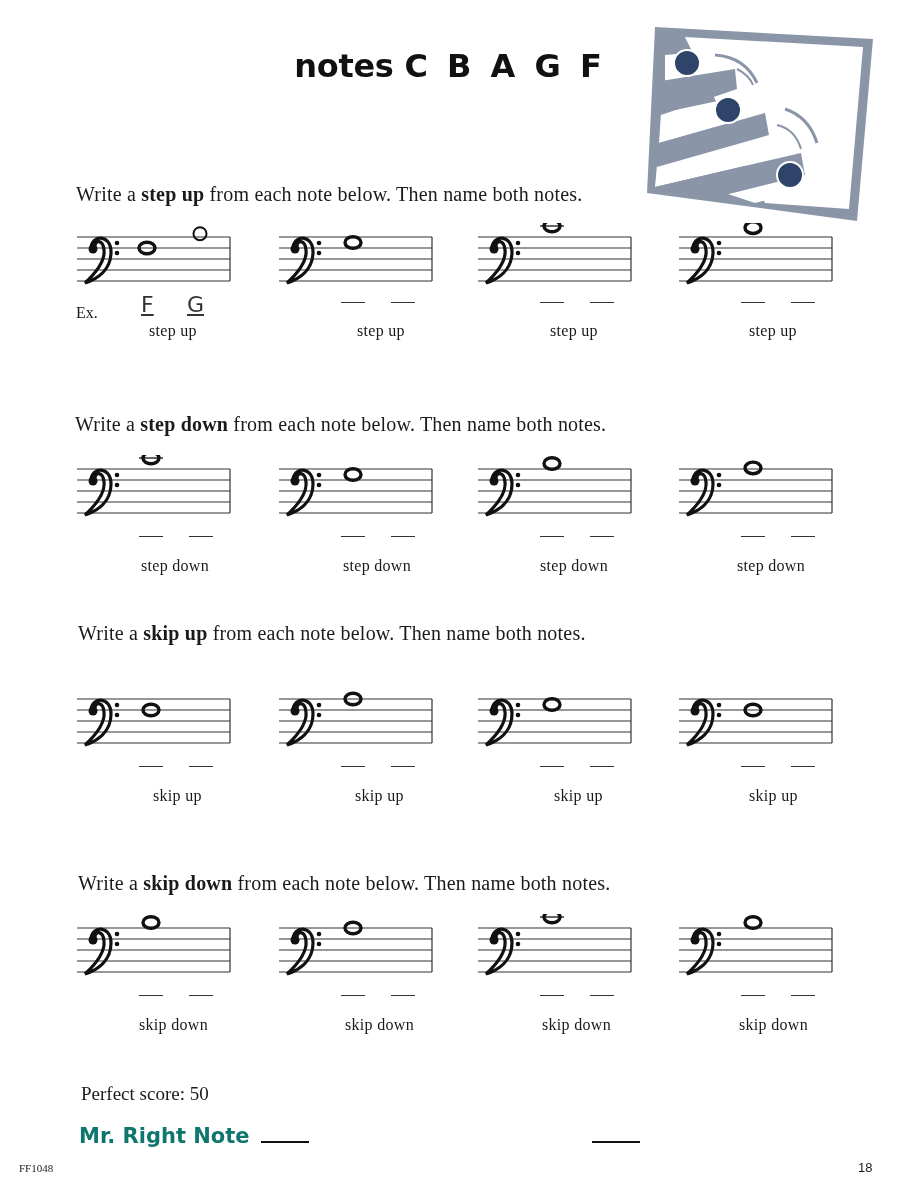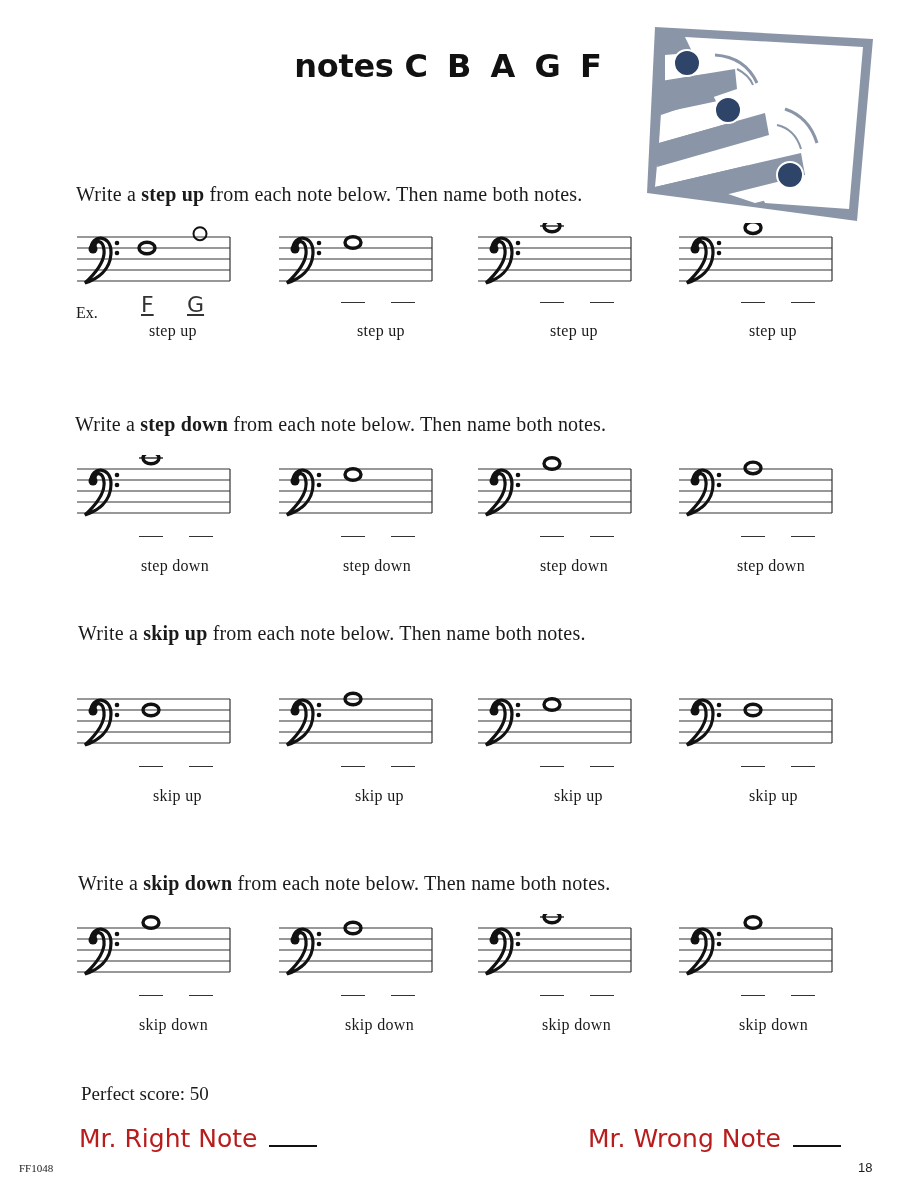--- a/index.html
+++ b/index.html
@@ -13,22 +13,22 @@
   .instruction { position: absolute; left: 76px; font-size: 20px; letter-spacing: 0.2px; }
   .instruction b { font-weight: bold; }
   .staff-block { position: absolute; width: 155px; height: 130px; }
   .answer-row { position: absolute; left: 0; width: 155px; height: 14px; }
   .blank { position: absolute; width: 24px; border-top: 1.5px solid #333; }
   .caption { position: absolute; left: 0; width: 200px; font-size: 16px; letter-spacing: 0.3px; }
   .ex-label { position: absolute; left: 76px; top: 304px; font-size: 16px; }
   .ex-answer { position: absolute; font-family: "DejaVu Sans", sans-serif; font-size: 22px;
                color: #333; font-weight: normal; text-decoration: underline; text-underline-offset: 2px; }
   .score { position: absolute; left: 81px; top: 1083px; font-size: 19px; }
-  .mr { position: absolute; font-family: "DejaVu Sans", sans-serif; font-weight: normal;
-        font-size: 25px; color: #b91c1c; }
+  .mr { position: absolute; font-family: "DejaVu Sans", sans-serif; font-weight: bold;
+        font-size: 21px; color: #0f766e; }
   .footer-code { position: absolute; left: 19px; top: 1162px; font-size: 11px; }
   .page-num { position: absolute; left: 858px; top: 1160px; font-family: "Liberation Sans", sans-serif; font-size: 13px; }
 </style>
 </head>
 <body>
 
 <div class="title">
   <div class="line2">
     <span>notes</span>
     <span class="letters">C B A G F</span>
@@ -416,17 +416,16 @@
       <div class="caption" style="top: 102px; left: 60px;">skip down</div>
     </div>
   </div>
 
 <div class="score">Perfect score: 50</div>
 <div class="mr" style="left:79px; top:1124px;">
   <span>Mr. Right Note</span>
   <span style="display:inline-block;width:48px;border-bottom:2px solid #111;margin-left:4px;"></span>
 </div>
 <div class="mr" style="left:588px; top:1124px;">
-  <span>Mr. Wrong Note</span>
   <span style="display:inline-block;width:48px;border-bottom:2px solid #111;margin-left:4px;"></span>
 </div>
 <div class="footer-code">FF1048</div>
 <div class="page-num">18</div>
 
 </body></html>

